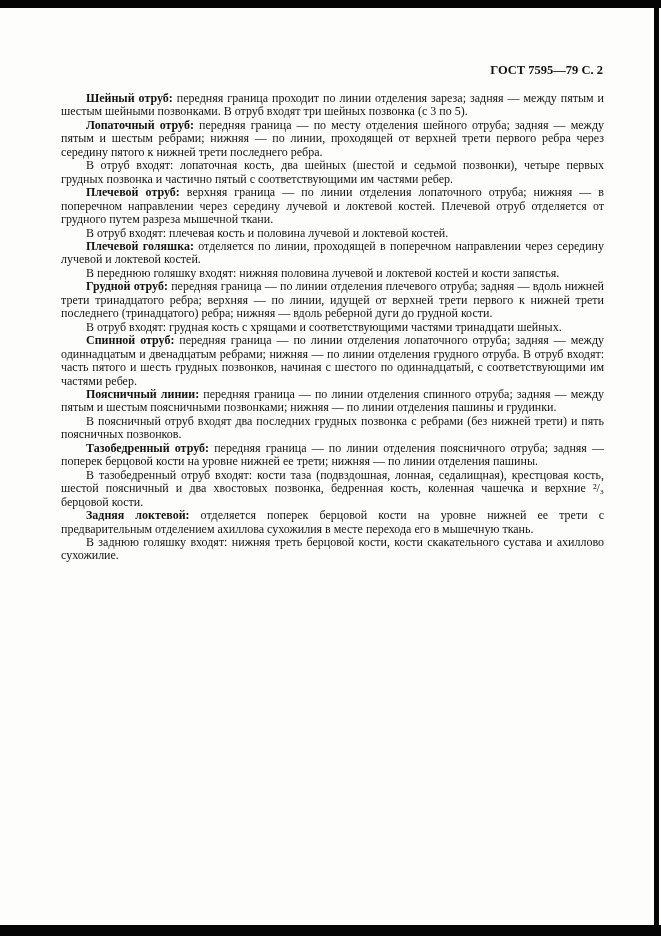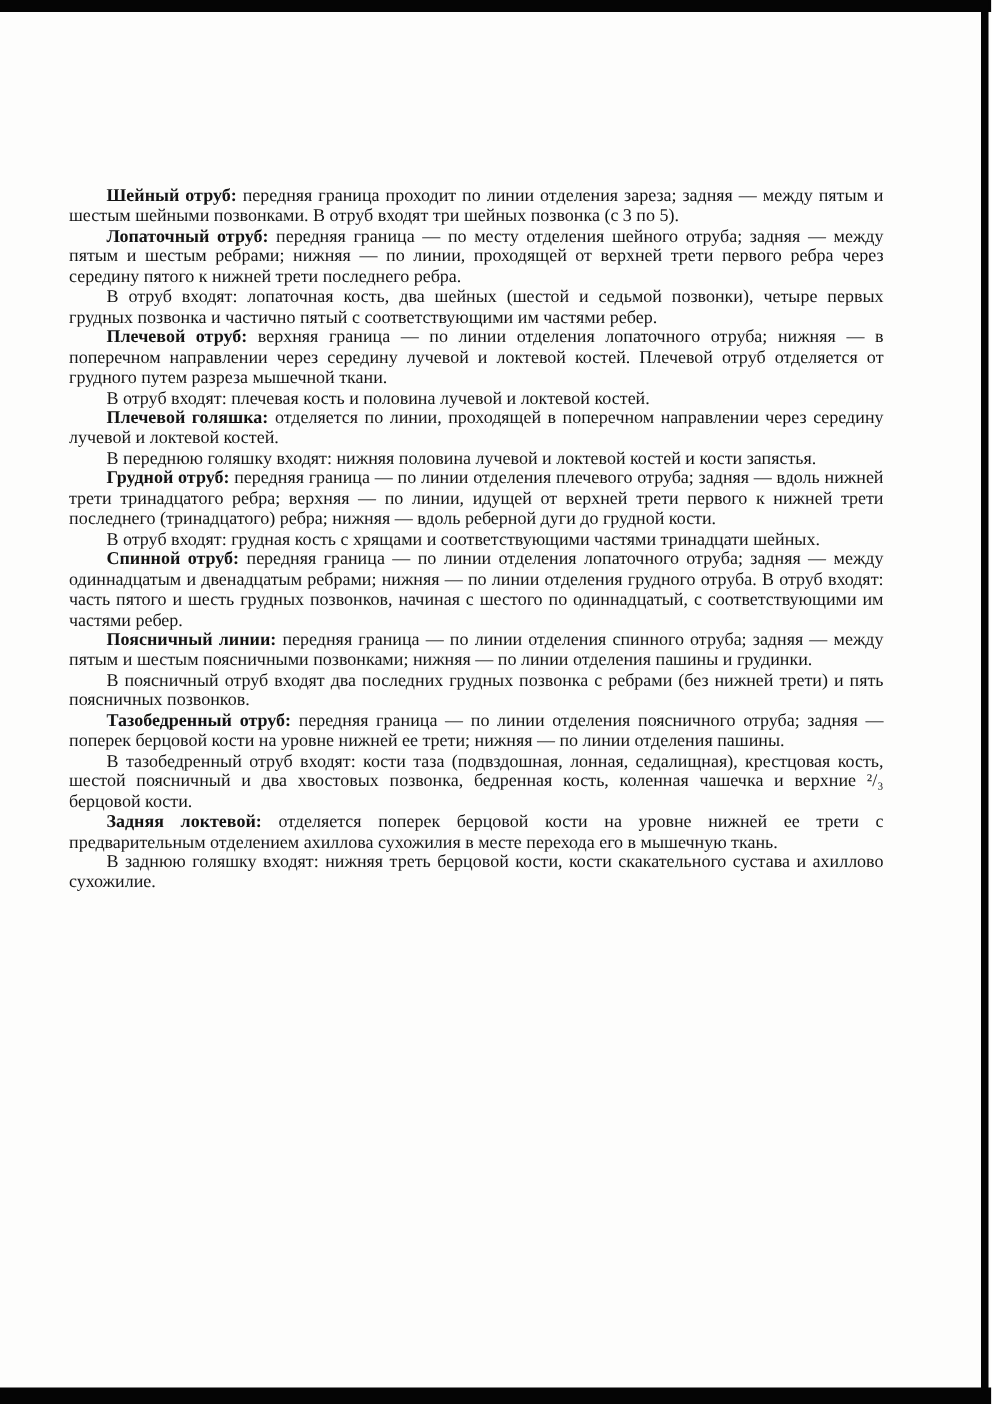--- a/index.html
+++ b/index.html
@@ -29,41 +29,41 @@
     left: 60px;
     width: 543px;
     text-align: right;
     font-weight: bold;
     font-size: 12.5px;
     white-space: nowrap;
   }
   .body {
     position: absolute;
     top: 92px;
-    left: 46px;
+    left: 61px;
     width: 543px;
     font-size: 12px;
     line-height: 13.45px;
     text-align: justify;
-    margin-top: 32px;
   }
   .para {
     margin: 0;
     text-indent: 25px;
   }
   .para b { font-weight: bold; }
 </style>
 </head>
 <body>
 
 <div class="page">
   <div class="edge edge-top"></div>
   <div class="edge edge-right"></div>
   <div class="edge edge-bottom"></div>
 
+  <div class="header">ГОСТ 7595—79 С. 2</div>
 
   <div class="body">
       <p class="para"><b>Шейный отруб:</b> передняя граница проходит по линии отделения зареза; задняя — между пятым и шестым шейными позвонками. В отруб входят три шейных позвонка (с 3 по 5).</p>
       <p class="para"><b>Лопаточный отруб:</b> передняя граница — по месту отделения шейного отруба; задняя — между пятым и шестым ребрами; нижняя — по линии, проходящей от верхней трети первого ребра через середину пятого к нижней трети последнего ребра.</p>
       <p class="para">В отруб входят: лопаточная кость, два шейных (шестой и седьмой позвонки), четыре первых грудных позвонка и частично пятый с соответствующими им частями ребер.</p>
       <p class="para"><b>Плечевой отруб:</b> верхняя граница — по линии отделения лопаточного отруба; нижняя — в поперечном направлении через середину лучевой и локтевой костей. Плечевой отруб отделяется от грудного путем разреза мышечной ткани.</p>
       <p class="para">В отруб входят: плечевая кость и половина лучевой и локтевой костей.</p>
       <p class="para"><b>Плечевой голяшка:</b> отделяется по линии, проходящей в поперечном направлении через середину лучевой и локтевой костей.</p>
       <p class="para">В переднюю голяшку входят: нижняя половина лучевой и локтевой костей и кости запястья.</p>
       <p class="para"><b>Грудной отруб:</b> передняя граница — по линии отделения плечевого отруба; задняя — вдоль нижней трети тринадцатого ребра; верхняя — по линии, идущей от верхней трети первого к нижней трети последнего (тринадцатого) ребра; нижняя — вдоль реберной дуги до грудной кости.</p>

